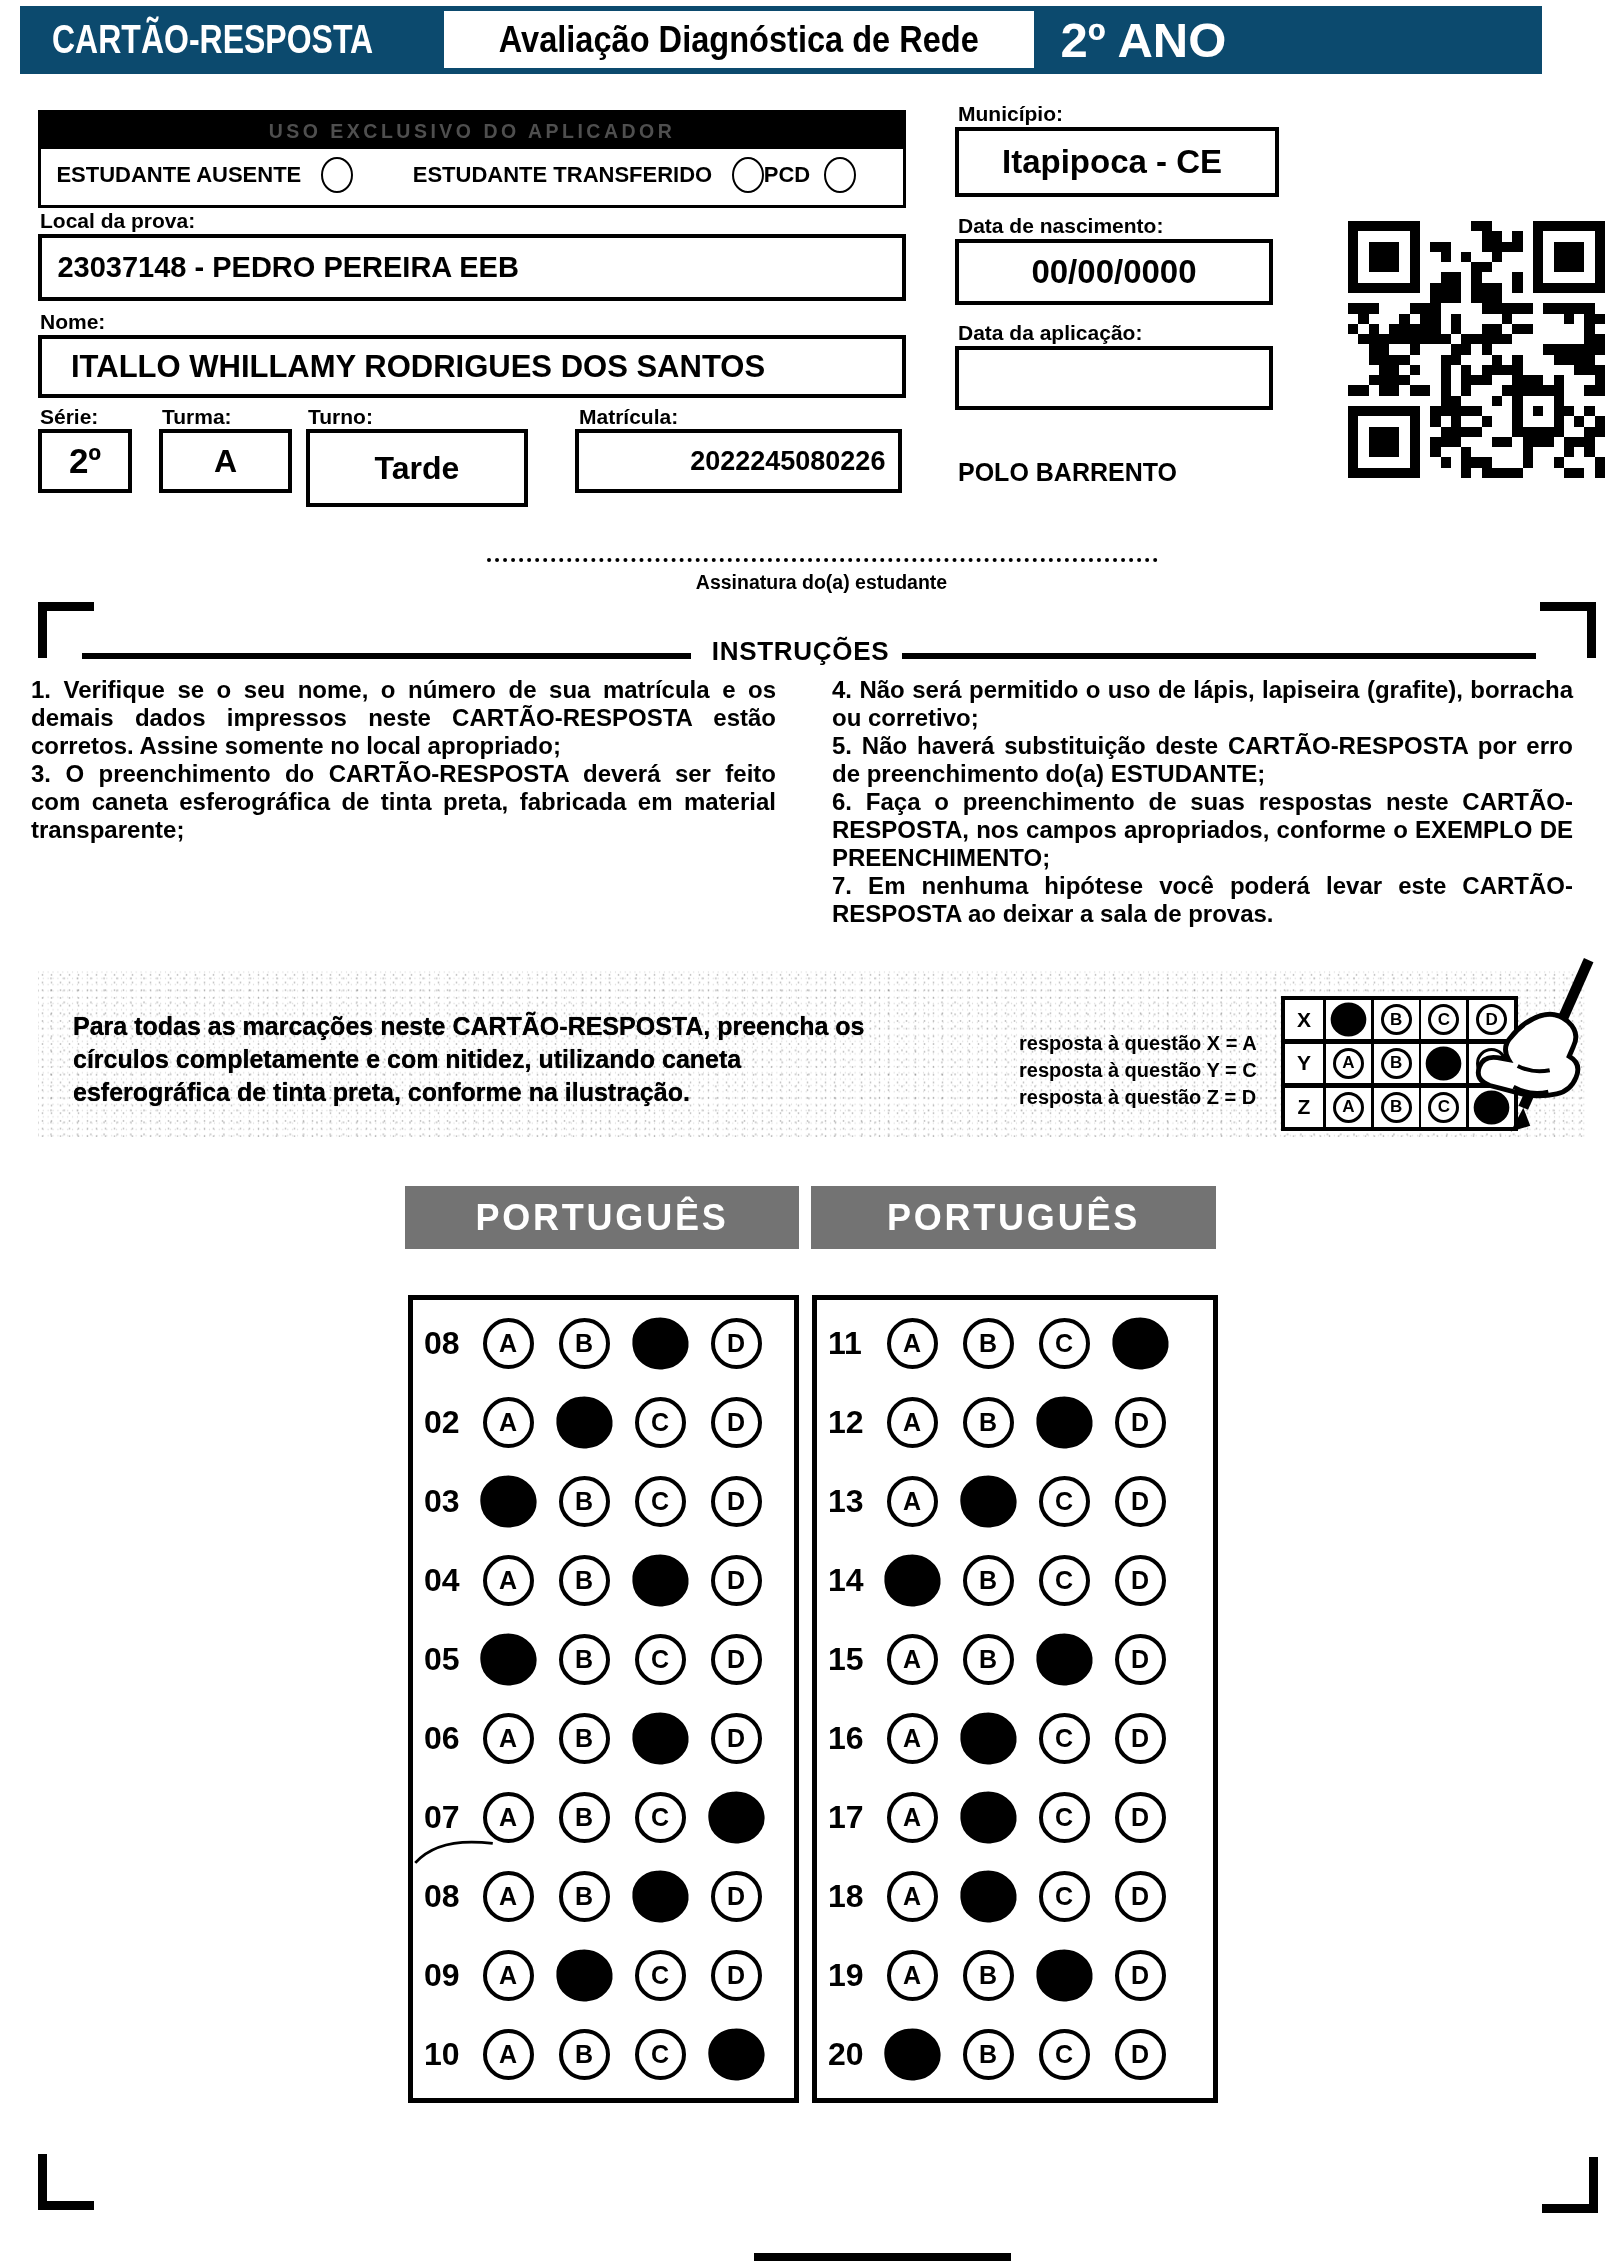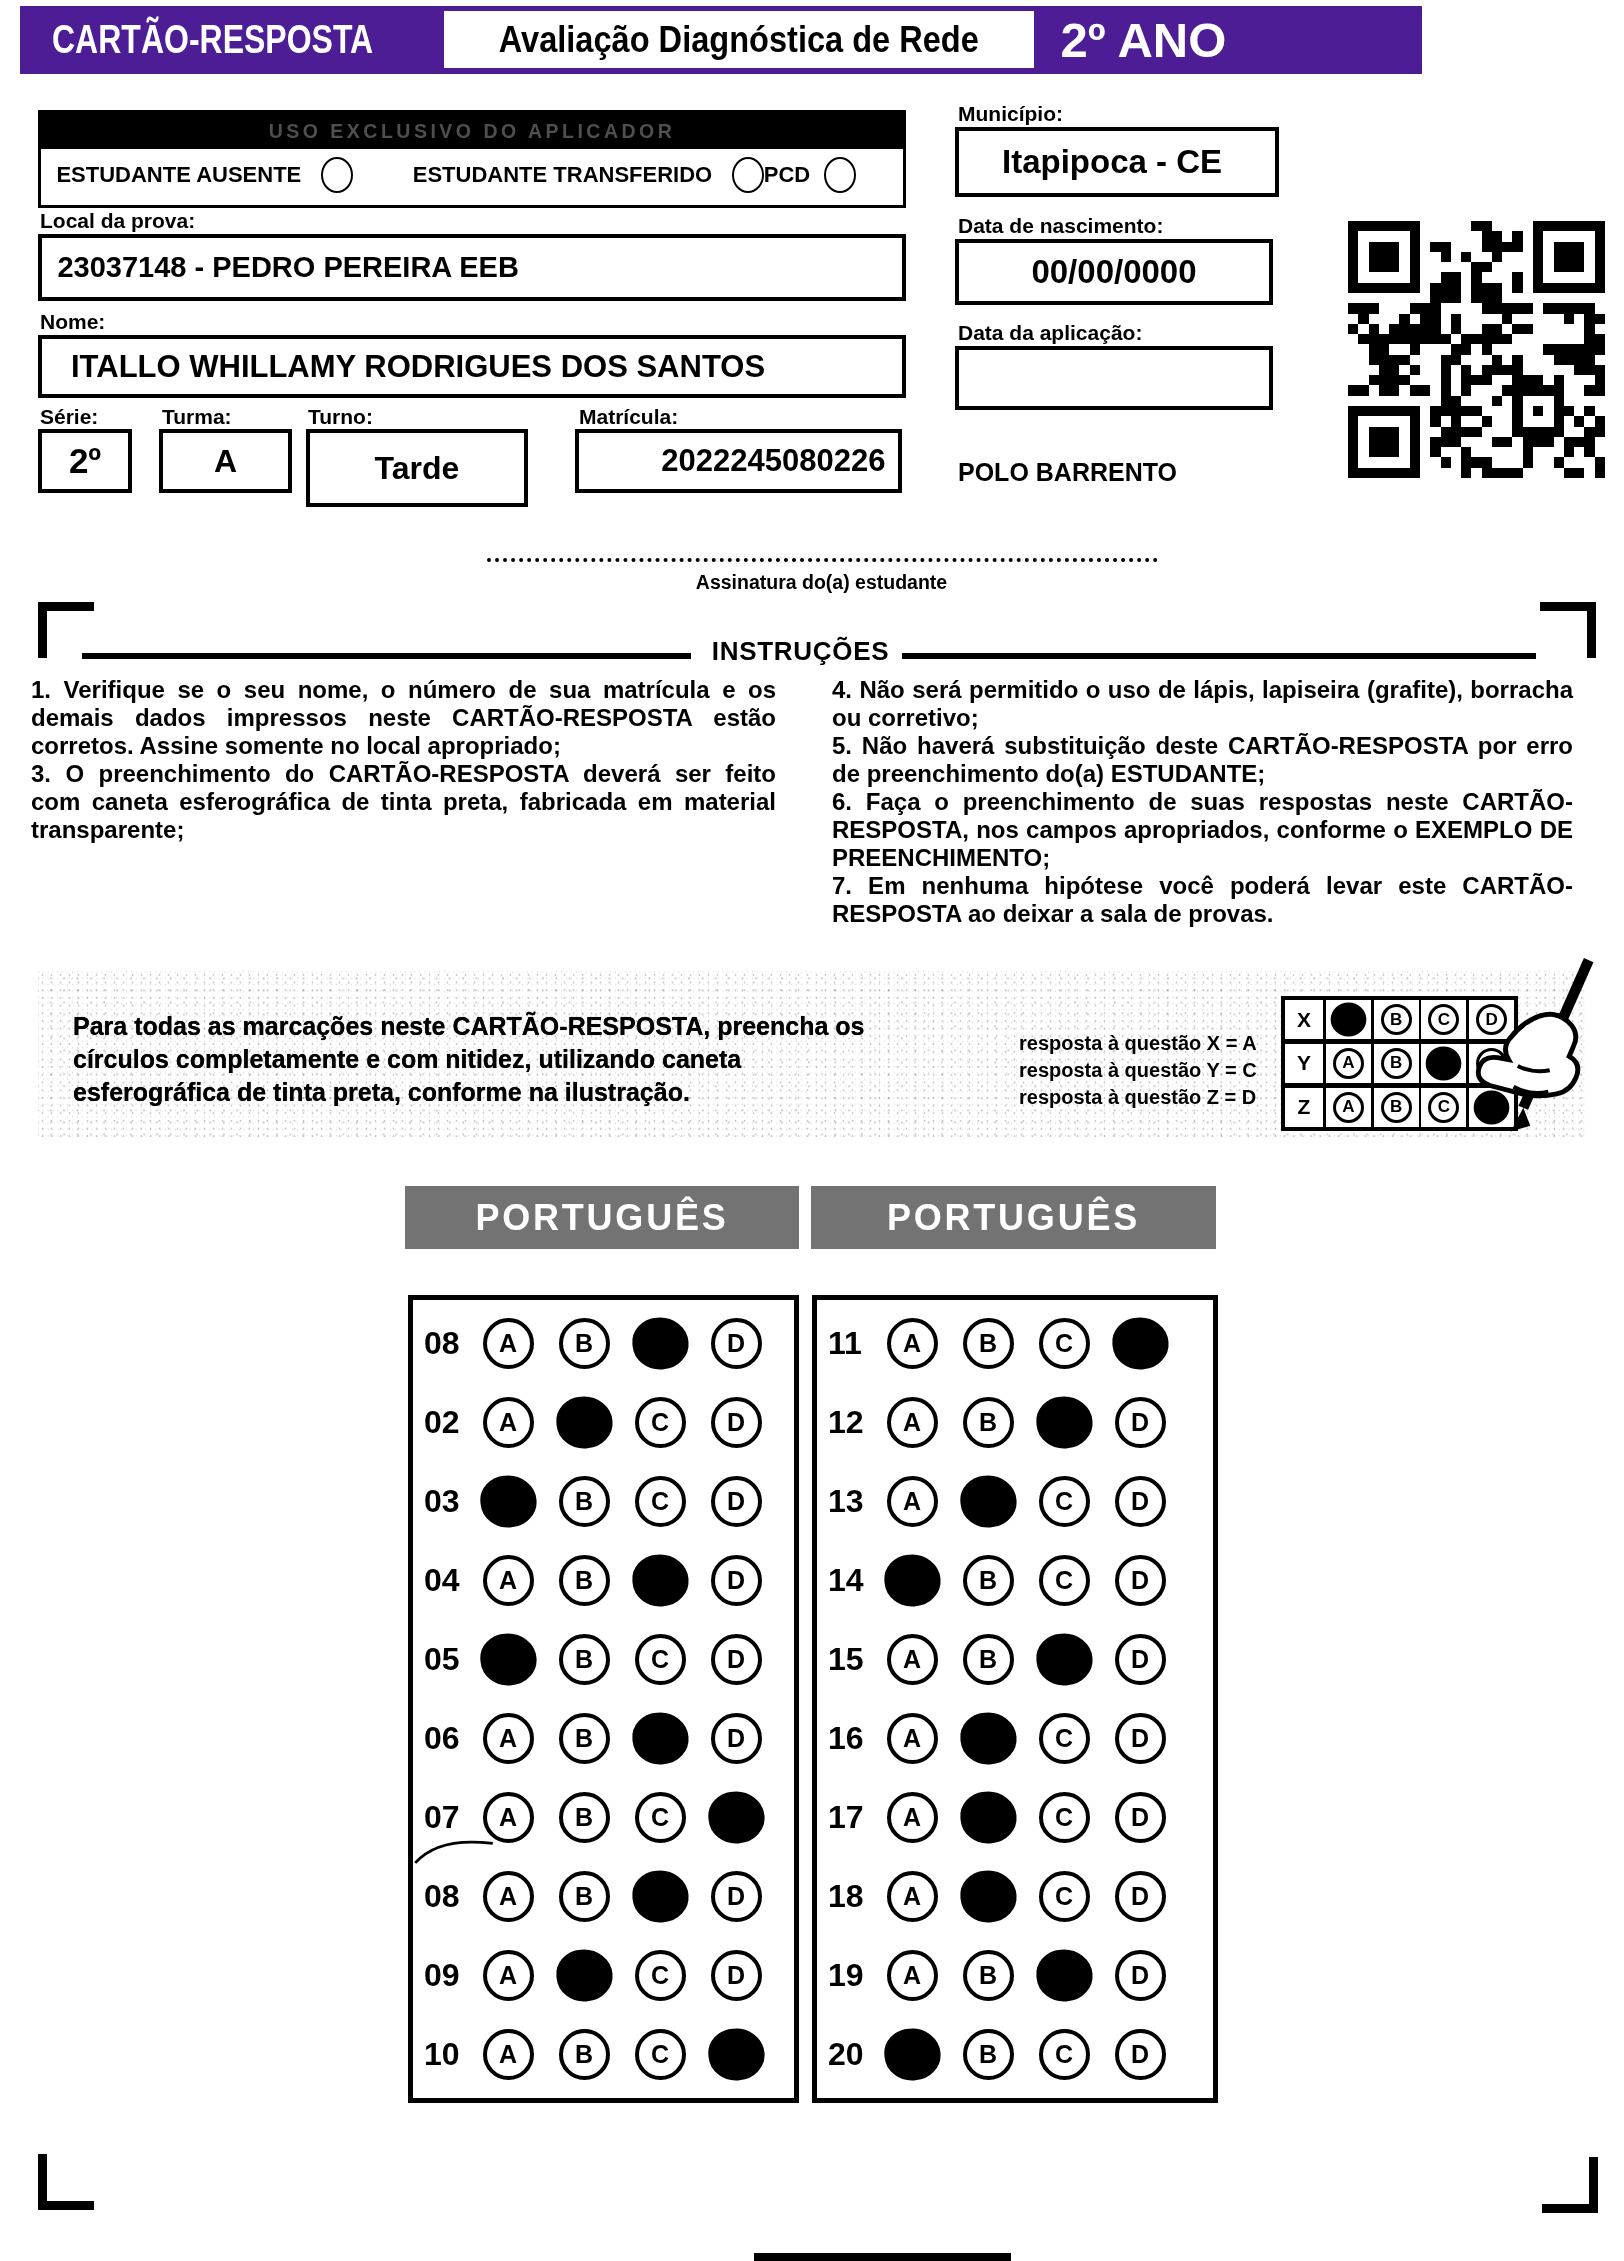--- a/index.html
+++ b/index.html
@@ -1,20 +1,20 @@
 <!DOCTYPE html>
 <html style="--ink: #000000;font-size:11px"><head>
 <meta charset="utf-8">
 <style>
   html,body{margin:0;padding:0;background:#fff;}
   body{width:1625px;height:2261px;position:relative;font-family:"Liberation Sans",sans-serif;color:var(--ink,#000);}
   .page{position:absolute;inset:0;overflow:hidden;}
 
   
-  .header-band{position:absolute;left:19.5px;top:5.6px;width:1402px;height:68px;background:#4c1d95;}
+  .header-band{position:absolute;left:19.5px;top:5.6px;width:1522px;height:68px;background:#0c4a6e;}
   .header-title{position:absolute;left:32px;top:0;height:68px;display:flex;align-items:center;
     color:#fff;font-size:40px;font-weight:bold;transform:scaleX(.8);transform-origin:left center;letter-spacing:0px;}
   .header-sub{position:absolute;left:424px;top:5.6px;width:590px;height:57px;background:#fff;
     display:flex;align-items:center;justify-content:center;}
   .header-sub-text{font-size:37px;font-weight:bold;transform:scaleX(.88);white-space:nowrap;}
   .header-grade{position:absolute;left:1041px;top:0;height:68px;display:flex;align-items:center;
     color:#fff;font-size:49px;font-weight:bold;}
 
   
   .applicator{position:absolute;left:38px;top:110px;width:868px;height:98px;border:3.5px solid #000;background:#fff;box-sizing:border-box;}
@@ -37,21 +37,21 @@
   .bx-local{left:38px;top:234px;width:868px;height:67px;font-size:29px;padding-left:15.4px;}
   .lb-nome{left:40px;top:310px;}
   .bx-nome{left:38px;top:335px;width:868px;height:63px;font-size:31px;padding-left:29px;}
   .lb-serie{left:40px;top:405px;}
   .bx-serie{left:38px;top:429px;width:94px;height:64px;font-size:35px;justify-content:center;}
   .lb-turma{left:162px;top:405px;}
   .bx-turma{left:159px;top:429px;width:133px;height:64px;font-size:32px;justify-content:center;}
   .lb-turno{left:308px;top:405px;}
   .bx-turno{left:306px;top:429px;width:222px;height:78px;font-size:32px;justify-content:center;}
   .lb-matricula{left:579px;top:405px;}
-  .bx-matricula{left:575px;top:429px;width:327px;height:64px;font-size:31px;justify-content:flex-end;padding-right:12.6px;}
+  .bx-matricula{left:575px;top:429px;width:327px;height:64px;font-size:27px;justify-content:flex-end;padding-right:12.6px;}
 
   .lb-municipio{left:958px;top:102px;}
   .bx-municipio{left:955px;top:127px;width:324px;height:70px;font-size:33px;padding-left:43px;}
   .lb-nascimento{left:958px;top:214px;}
   .bx-nascimento{left:955px;top:239px;width:318px;height:66px;font-size:33px;justify-content:center;}
   .lb-aplicacao{left:958px;top:321px;}
   .bx-aplicacao{left:955px;top:346px;width:318px;height:64px;font-size:31px;}
   .polo{position:absolute;left:958px;top:458px;font-size:25px;font-weight:bold;}
 
   

